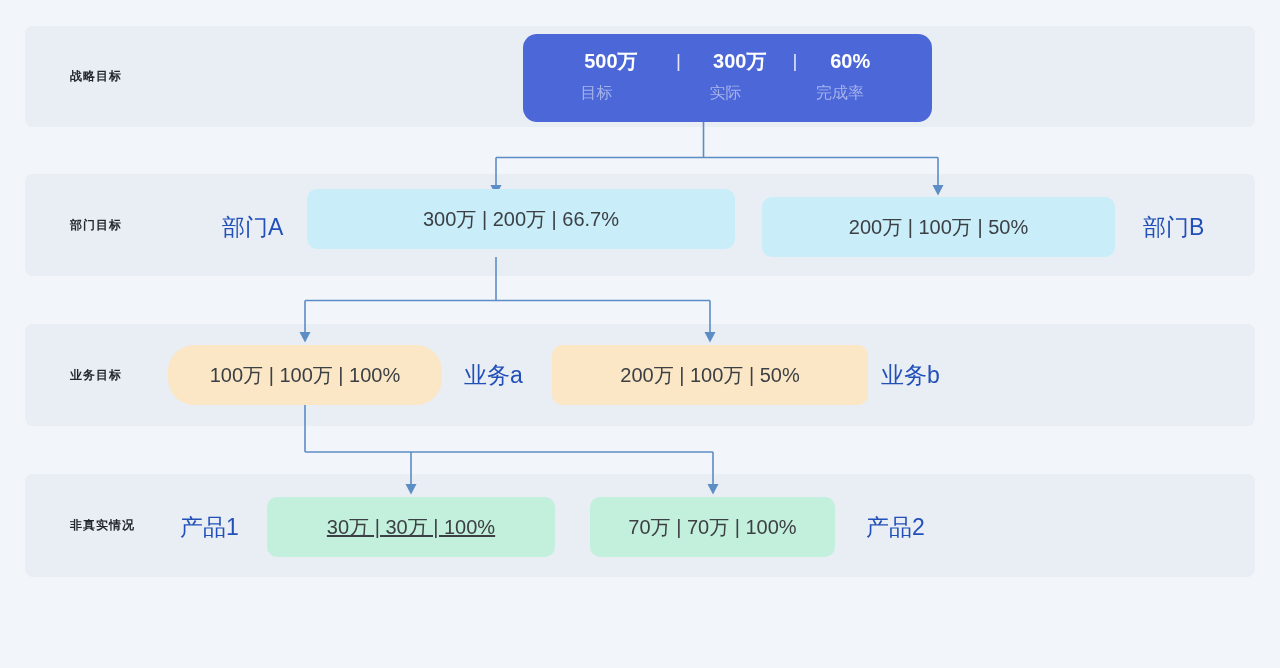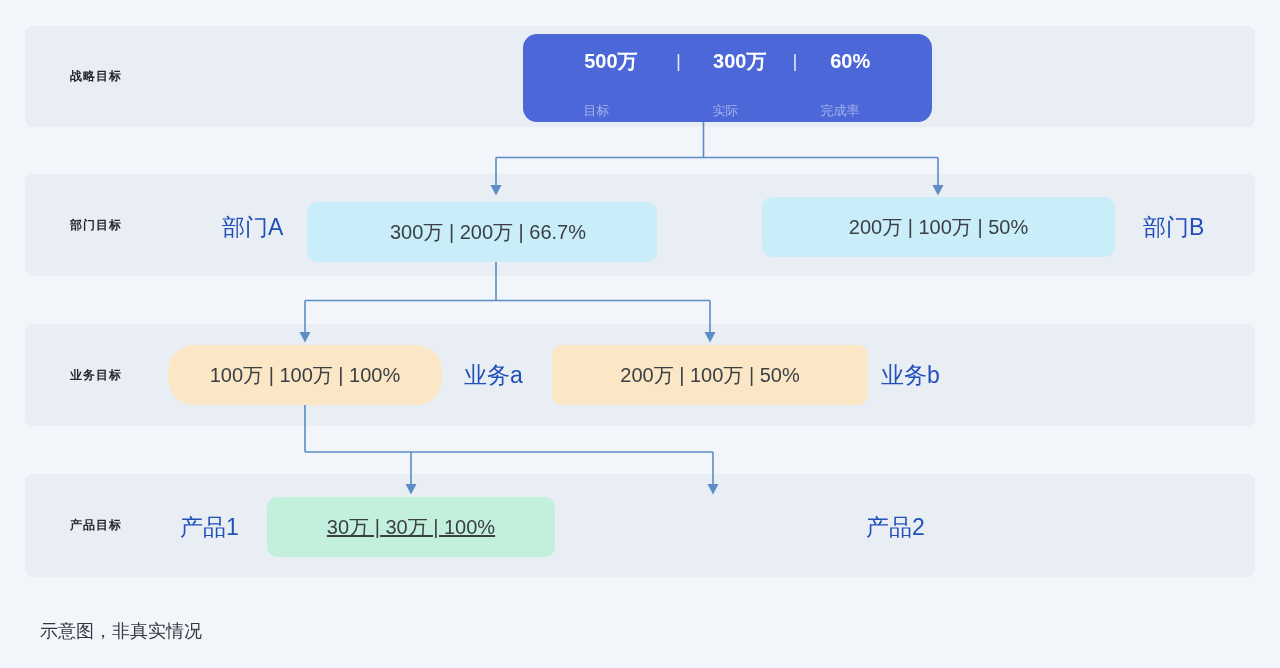--- a/index.html
+++ b/index.html
@@ -44,23 +44,23 @@
   .root-node .rv{
     position:absolute;top:13px;transform:translateX(-50%);
     color:var(--root-value-text,#FFFFFF);font-size:20px;font-weight:700;
     line-height:28px;white-space:nowrap;
   }
   .root-node .rsep{
     position:absolute;top:13px;transform:translateX(-50%);
     color:rgba(255,255,255,0.85);font-size:19px;line-height:28px;font-weight:400;
   }
   .root-node .rcap{
-    position:absolute;top:64px;transform:translateX(-50%);
+    position:absolute;top:46px;transform:translateX(-50%);
     color:var(--root-caption-text,rgba(255,255,255,0.55));
-    font-size:13px;line-height:26px;white-space:nowrap;
+    font-size:16px;line-height:26px;white-space:nowrap;
   }
   .footnote{
     position:absolute;left:40px;top:619px;
     font-size:18px;color:var(--footnote-text,#34383E);
   }
 </style>
 </head>
 <body>
 
 <div class="canvas">
@@ -68,21 +68,21 @@
   <div class="band" style="top:26px;height:101px;">
     <span class="row-label">战略目标</span>
   </div>
   <div class="band" style="top:174px;height:102px;">
     <span class="row-label">部门目标</span>
   </div>
   <div class="band" style="top:324px;height:102px;">
     <span class="row-label">业务目标</span>
   </div>
   <div class="band" style="top:474px;height:103px;">
-    <span class="row-label">产品目标</span>
+    <span class="row-label">非真实情况</span>
   </div>
 
   <svg class="connectors" width="1280" height="668" viewBox="0 0 1280 668">
     <g>
       <path d="M703.5 122 L703.5 157.5 M496 157.5 L938 157.5 M496 157.5 L496 186 M938 157.5 L938 186"></path>
       <polygon points="490.5,185 501.5,185 496,195.5"></polygon>
       <polygon points="932.5,185 943.5,185 938,195.5"></polygon>
     </g>
     <g>
       <path d="M496 257 L496 300.5 M305 300.5 L710 300.5 M305 300.5 L305 333 M710 300.5 L710 333"></path>
@@ -101,27 +101,27 @@
     <span class="rsep" style="left:38%">|</span>
     <span class="rv" style="left:53%">300万</span>
     <span class="rsep" style="left:66.5%">|</span>
     <span class="rv" style="left:80%">60%</span>
     <span class="rcap" style="left:18%">目标</span>
     <span class="rcap" style="left:49.5%">实际</span>
     <span class="rcap" style="left:77.5%">完成率</span>
   </div>
 
   <span class="side-label" style="left:222px;top:197px;">部门A</span>
-  <div class="node dept" style="left:307px;top:202px;width:338px;padding-left:12px;">300万 | 200万 | 66.7%</div>
+  <div class="node dept" style="left:307px;top:189px;width:428px;">300万 | 200万 | 66.7%</div>
   <div class="node dept" style="left:762px;top:197px;width:353px;">200万 | 100万 | 50%</div>
   <span class="side-label" style="left:1143px;top:197px;">部门B</span>
 
   <div class="node biz" style="left:168px;top:345px;width:274px;border-radius:26px;">100万 | 100万 | 100%</div>
   <span class="side-label" style="left:456px;top:345px;margin-left:8px;">业务a</span>
   <div class="node biz" style="left:552px;top:345px;width:316px;">200万 | 100万 | 50%</div>
   <span class="side-label" style="left:881px;top:345px;">业务b</span>
 
   <span class="side-label" style="left:180px;top:497px;">产品1</span>
   <div class="node prod" style="left:267px;top:497px;width:288px;text-decoration:underline;">30万 | 30万 | 100%</div>
+  <div class="node prod" style="left:590px;top:497px;width:245px;">70万 | 70万 | 100%</div>
   <span class="side-label" style="left:866px;top:497px;">产品2</span>
 
-  <div class="footnote">示意图，非真实情况</div>
 </div>
 
 </body></html>

